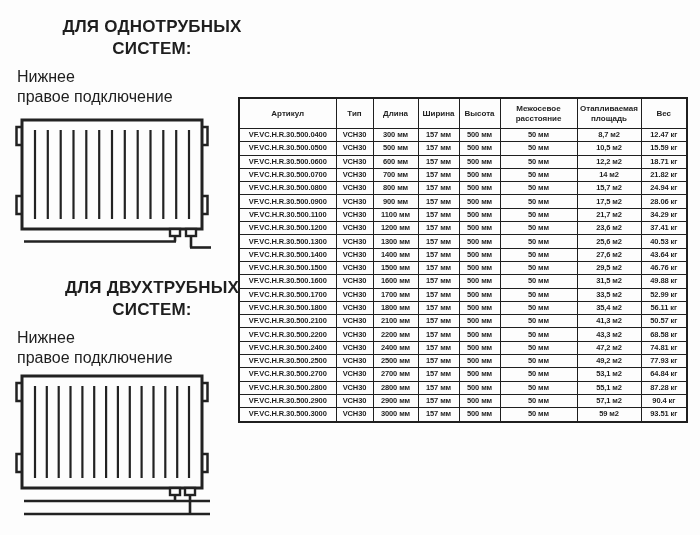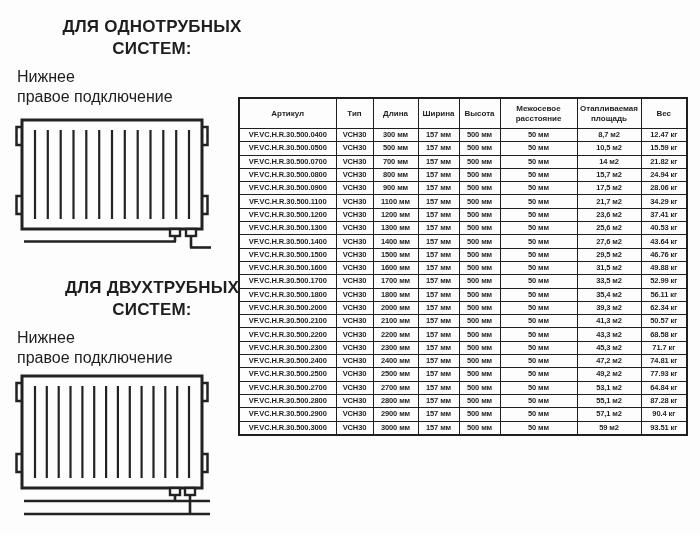--- a/index.html
+++ b/index.html
@@ -226,20 +226,30 @@
             <td>VF.VC.H.R.30.500.0500</td>
             <td>VCH30</td>
             <td>500 мм</td>
             <td>157 мм</td>
             <td>500 мм</td>
             <td>50 мм</td>
             <td>10,5 м2</td>
             <td>15.59 кг</td>
           </tr>
           <tr>
+            <td>VF.VC.H.R.30.500.0600</td>
+            <td>VCH30</td>
+            <td>600 мм</td>
+            <td>157 мм</td>
+            <td>500 мм</td>
+            <td>50 мм</td>
+            <td>12,2 м2</td>
+            <td>18.71 кг</td>
+          </tr>
+          <tr>
             <td>VF.VC.H.R.30.500.0700</td>
             <td>VCH30</td>
             <td>700 мм</td>
             <td>157 мм</td>
             <td>500 мм</td>
             <td>50 мм</td>
             <td>14 м2</td>
             <td>21.82 кг</td>
           </tr>
           <tr>
@@ -336,58 +346,38 @@
             <td>VF.VC.H.R.30.500.1800</td>
             <td>VCH30</td>
             <td>1800 мм</td>
             <td>157 мм</td>
             <td>500 мм</td>
             <td>50 мм</td>
             <td>35,4 м2</td>
             <td>56.11 кг</td>
           </tr>
           <tr>
-            <td>VF.VC.H.R.30.500.2000</td>
-            <td>VCH30</td>
-            <td>2000 мм</td>
-            <td>157 мм</td>
-            <td>500 мм</td>
-            <td>50 мм</td>
-            <td>39,3 м2</td>
-            <td>62.34 кг</td>
-          </tr>
-          <tr>
             <td>VF.VC.H.R.30.500.2100</td>
             <td>VCH30</td>
             <td>2100 мм</td>
             <td>157 мм</td>
             <td>500 мм</td>
             <td>50 мм</td>
             <td>41,3 м2</td>
             <td>50.57 кг</td>
           </tr>
           <tr>
             <td>VF.VC.H.R.30.500.2200</td>
             <td>VCH30</td>
             <td>2200 мм</td>
             <td>157 мм</td>
             <td>500 мм</td>
             <td>50 мм</td>
             <td>43,3 м2</td>
             <td>68.58 кг</td>
-          </tr>
-          <tr>
-            <td>VF.VC.H.R.30.500.2300</td>
-            <td>VCH30</td>
-            <td>2300 мм</td>
-            <td>157 мм</td>
-            <td>500 мм</td>
-            <td>50 мм</td>
-            <td>45,3 м2</td>
-            <td>71.7 кг</td>
           </tr>
           <tr>
             <td>VF.VC.H.R.30.500.2400</td>
             <td>VCH30</td>
             <td>2400 мм</td>
             <td>157 мм</td>
             <td>500 мм</td>
             <td>50 мм</td>
             <td>47,2 м2</td>
             <td>74.81 кг</td>

